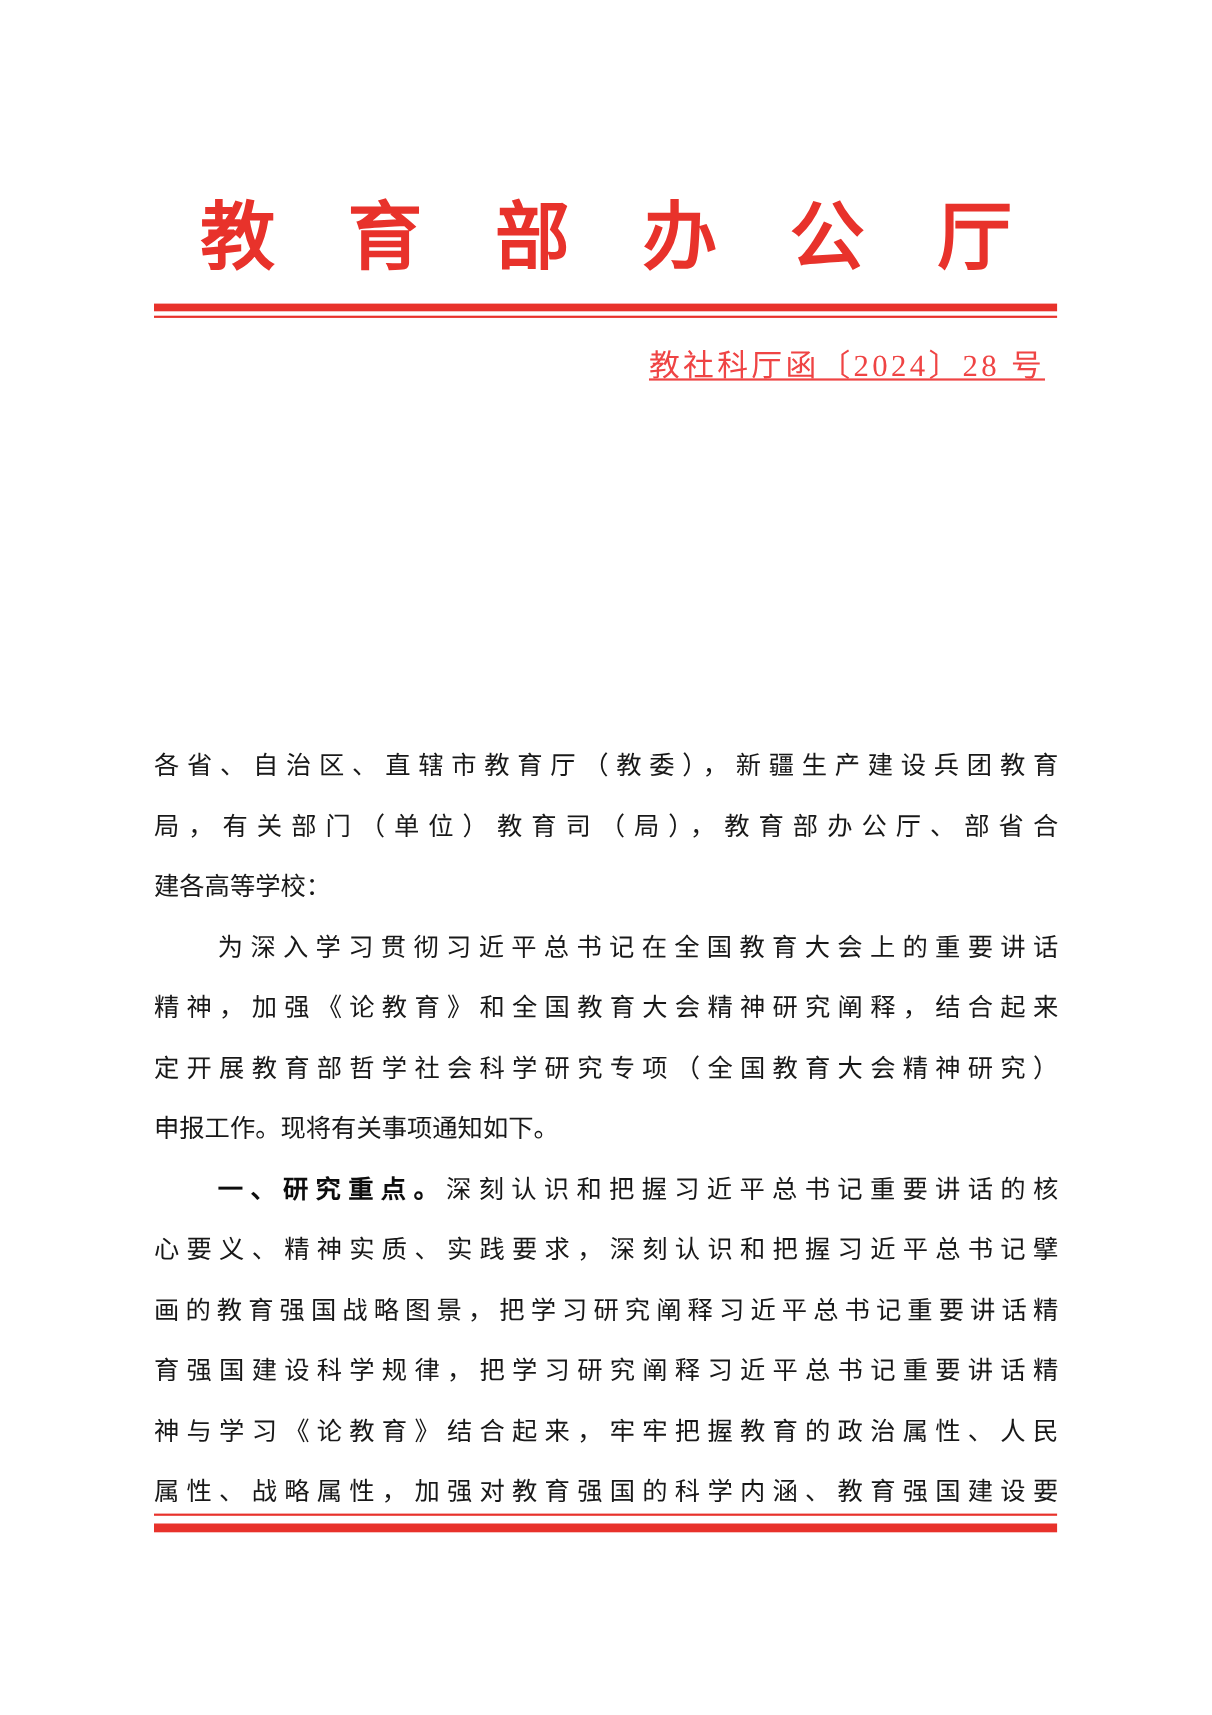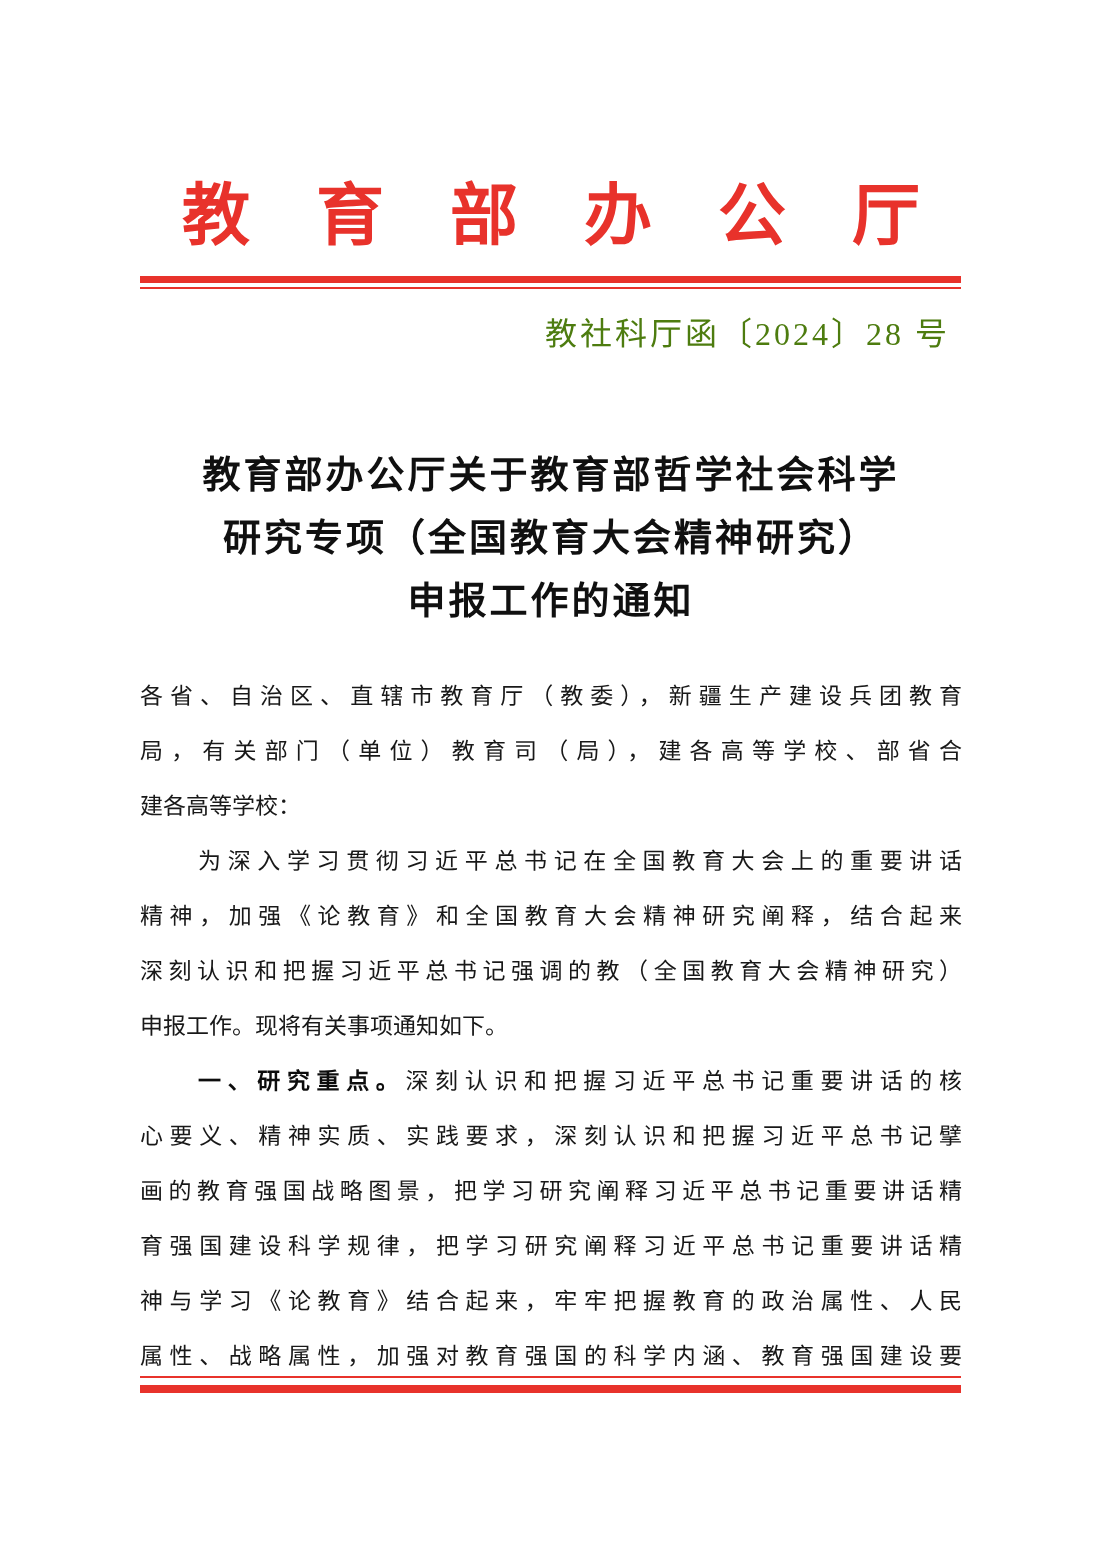--- a/index.html
+++ b/index.html
@@ -33,25 +33,26 @@
   
   .rule { position: absolute; left: 140px; width: 821px; background: var(--red); }
   .rule-top-thick   { top: 276px;  height: 7px; }
   .rule-top-thin    { top: 287px;  height: 2px; }
   .rule-bottom-thin { top: 1376px; height: 2px; }
   .rule-bottom-thick{ top: 1385px; height: 8px; }
   
   .doc-number {
     position: absolute;
     top: 316px; right: 152px;
-    font-size: 32px;
+    font-size: 28px;
     line-height: 36px;
     letter-spacing: 3px;
-    color: #4d7c0f;
+    color: #ef4444;
     white-space: nowrap;
+    text-decoration: underline;
   }
   
   .title {
     position: absolute;
     top: 444px; left: 0; right: 0;
     text-align: center;
     font-family: "Liberation Sans", sans-serif;
     font-weight: 700;
     font-size: 38px;
     line-height: 63px;
@@ -89,35 +90,30 @@
 
 <div class="page">
 
   <div class="agency">教育部办公厅</div>
 
   <div class="rule rule-top-thick"></div>
   <div class="rule rule-top-thin"></div>
 
   <div class="doc-number">教社科厅函〔2024〕28 号</div>
 
-  <div class="title">
-    <div>教育部办公厅关于教育部哲学社会科学</div>
-    <div>研究专项（全国教育大会精神研究）</div>
-    <div>申报工作的通知</div>
-  </div>
 
   <div class="body-text">
 
     <div class="line jl">各省、自治区、直辖市教育厅（教委），新疆生产建设兵团教育</div>
-    <div class="line jl">局，有关部门（单位）教育司（局），建各高等学校、部省合</div>
+    <div class="line jl">局，有关部门（单位）教育司（局），教育部办公厅、部省合</div>
     <div class="line">建各高等学校：</div>
 
     <div class="line jl ind">为深入学习贯彻习近平总书记在全国教育大会上的重要讲话</div>
     <div class="line jl">精神，加强《论教育》和全国教育大会精神研究阐释，结合起来</div>
-    <div class="line jl">深刻认识和把握习近平总书记强调的教（全国教育大会精神研究）</div>
+    <div class="line jl">定开展教育部哲学社会科学研究专项（全国教育大会精神研究）</div>
     <div class="line">申报工作。现将有关事项通知如下。</div>
 
     <div class="line jl ind">
       <span class="sec-head">一、研究重点。</span><span>深刻认识和把握习近平总书记重要讲话的核</span>
     </div>
     <div class="line jl">心要义、精神实质、实践要求，深刻认识和把握习近平总书记擘</div>
     <div class="line jl">画的教育强国战略图景，把学习研究阐释习近平总书记重要讲话精</div>
     <div class="line jl">育强国建设科学规律，把学习研究阐释习近平总书记重要讲话精</div>
     <div class="line jl">神与学习《论教育》结合起来，牢牢把握教育的政治属性、人民</div>
     <div class="line jl">属性、战略属性，加强对教育强国的科学内涵、教育强国建设要</div>

